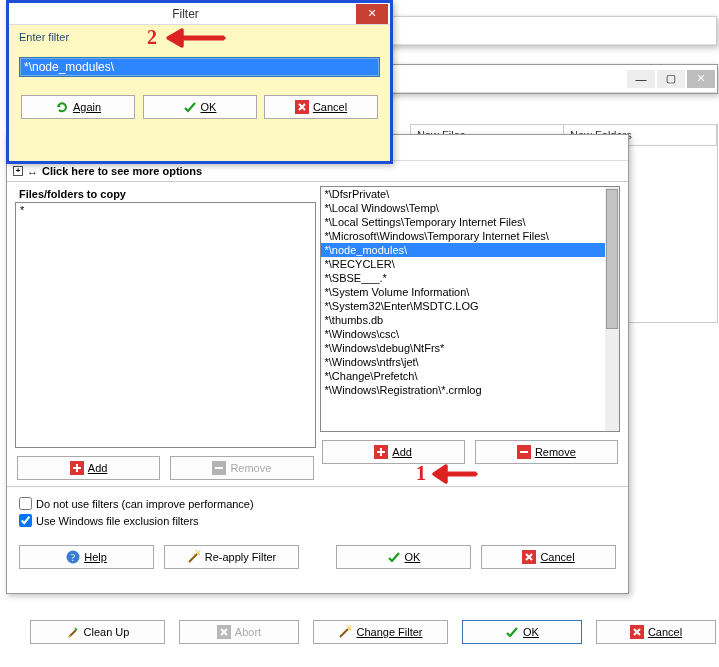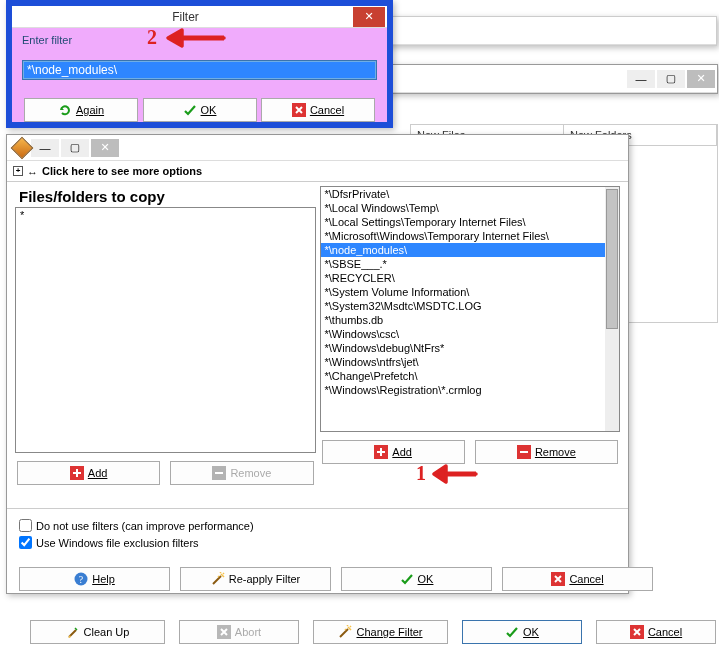--- a/index.html
+++ b/index.html
@@ -21,39 +21,39 @@
   .sb-row { padding: 2px 6px; color: #000; }
   .link { color: #1474a4; }
   
   .filterswin { left: 6px; top: 134px; width: 623px; height: 460px; z-index: 5; }
   .filterswin .titlebar { height: 26px; }
   .diamond { width: 16px; height: 16px; background: linear-gradient(135deg,#f6b54a,#c96a13); transform: rotate(45deg); border: 1px solid #7a4a10; }
   .opt-bar { border-bottom: 1px solid #ccc; padding: 4px 6px; font-weight: bold; font-size: 11px; color: #000; display: flex; align-items: center; gap: 4px; }
   .opt-bar .sq { width: 10px; height: 10px; border: 1px solid #555; font-size: 8px; text-align: center; line-height: 8px; }
   .cols { display: flex; gap: 4px; padding: 4px 8px; }
   .col { flex: 1; display: flex; flex-direction: column; }
-  .col h6 { font-weight: bold; font-size: 15px; padding: 2px 4px; }
+  .col h6 { font-weight: bold; font-size: 11px; padding: 2px 4px; }
   .listbox { border: 1px solid #888; background: #fff; height: 246px; overflow: hidden; position: relative; font-size: 11px; }
   .listbox .itm { padding: 1px 4px; white-space: nowrap; }
   .listbox .sel { background: #2e86ff; color: #fff; }
   .scrollbar { position: absolute; right: 0; top: 0; width: 14px; height: 100%; background: #eee; }
   .scrollbar .thumb { position: absolute; width: 12px; left: 1px; background: #c3c3c3; border: 1px solid #999; }
   .btnrow { display: flex; gap: 10px; padding: 8px 2px 2px; }
   .btn.disabled { color: #aaa; }
-  .chk-area { padding: 8px 12px; border-top: 1px solid #ccc; margin-top: 17px; }
+  .chk-area { padding: 8px 12px; border-top: 1px solid #ccc; margin-top: 0; }
   .chk-area label { display: flex; align-items: center; gap: 4px; padding: 2px 0; }
   input[type=checkbox] { width: 13px; height: 13px; }
   .footer { display: flex; gap: 10px; padding: 8px 12px; justify-content: space-between; }
   .footer .left, .footer .right { display: flex; gap: 10px; }
-  .footer .btn { width: 151px; }
+  .footer .btn { width: 135px; }
   
   .bottombar { position: absolute; left: 30px; top: 620px; display: flex; gap: 14px; z-index: 2; }
   .bottombar .btn { width: 135px; }
   
-  .entermodal { left: 6px; top: 0; width: 387px; height: 128px; z-index: 20; background: #f0abfc; border: 6px solid #1d4ed8; }
+  .entermodal { left: 6px; top: 0; width: 387px; height: 164px; z-index: 20; background: #fef9c3; border: 3px solid #1d4ed8; }
   .entermodal .titlebar { background: #fff; height: 22px; }
   .entermodal .body { padding: 6px 10px; }
   .entermodal .lb { color: #214b74; font-size: 11px; margin-bottom: 14px; }
   .entermodal input[type=text] { width: 100%; border: 1px solid #3a74ad; padding: 2px 4px; font-size: 12px; background: #fff; color: #000; box-shadow: 0 0 0 1px #6faee6 inset; }
   .entermodal input[type=text]::selection { background: #2e86ff; color:#fff; }
   .entermodal .btnarea { display: flex; justify-content: space-between; padding: 12px 12px 8px; }
   .entermodal .btn { width: 114px; }
   
   .anno-red { position: absolute; color: #dd2222; font-family: "Comic Sans MS", cursive; font-weight: bold; pointer-events: none; z-index: 30; }
   svg.arrow { position: absolute; z-index: 30; pointer-events: none; }
@@ -180,24 +180,24 @@
         </button>
       </div>
     </div>
     <div class="col">
       <div class="listbox" id="right-list">
         <div class="itm">*\DfsrPrivate\</div>
           <div class="itm">*\Local Windows\Temp\</div>
           <div class="itm">*\Local Settings\Temporary Internet Files\</div>
           <div class="itm">*\Microsoft\Windows\Temporary Internet Files\</div>
           <div class="itm sel">*\node_modules\</div>
+          <div class="itm">*\RECYCLER\</div>
           <div class="itm">*\SBSE___.*</div>
-          <div class="itm">*\RECYCLER\</div>
           <div class="itm">*\System Volume Information\</div>
-          <div class="itm">*\System32\Msdtc\MSDTC.LOG</div>
+          <div class="itm">*\System32\Enter\MSDTC.LOG</div>
           <div class="itm">*\thumbs.db</div>
           <div class="itm">*\Windows\csc\</div>
           <div class="itm">*\Windows\debug\NtFrs*</div>
           <div class="itm">*\Windows\ntfrs\jet\</div>
           <div class="itm">*\Change\Prefetch\</div>
           <div class="itm">*\Windows\Registration\*.crmlog</div>
           <div class="scrollbar">
           <div class="thumb" style="top:2px; height:140px;"></div>
         </div>
       </div>

